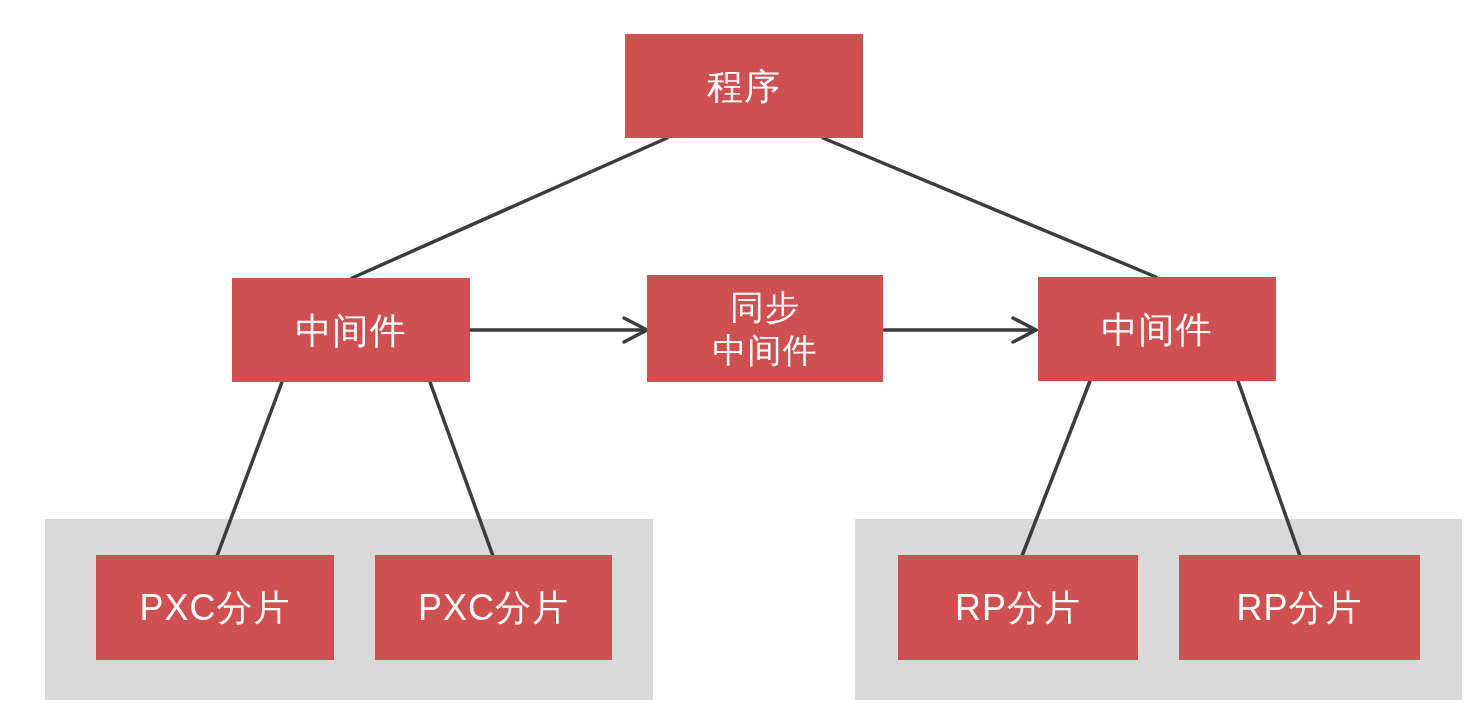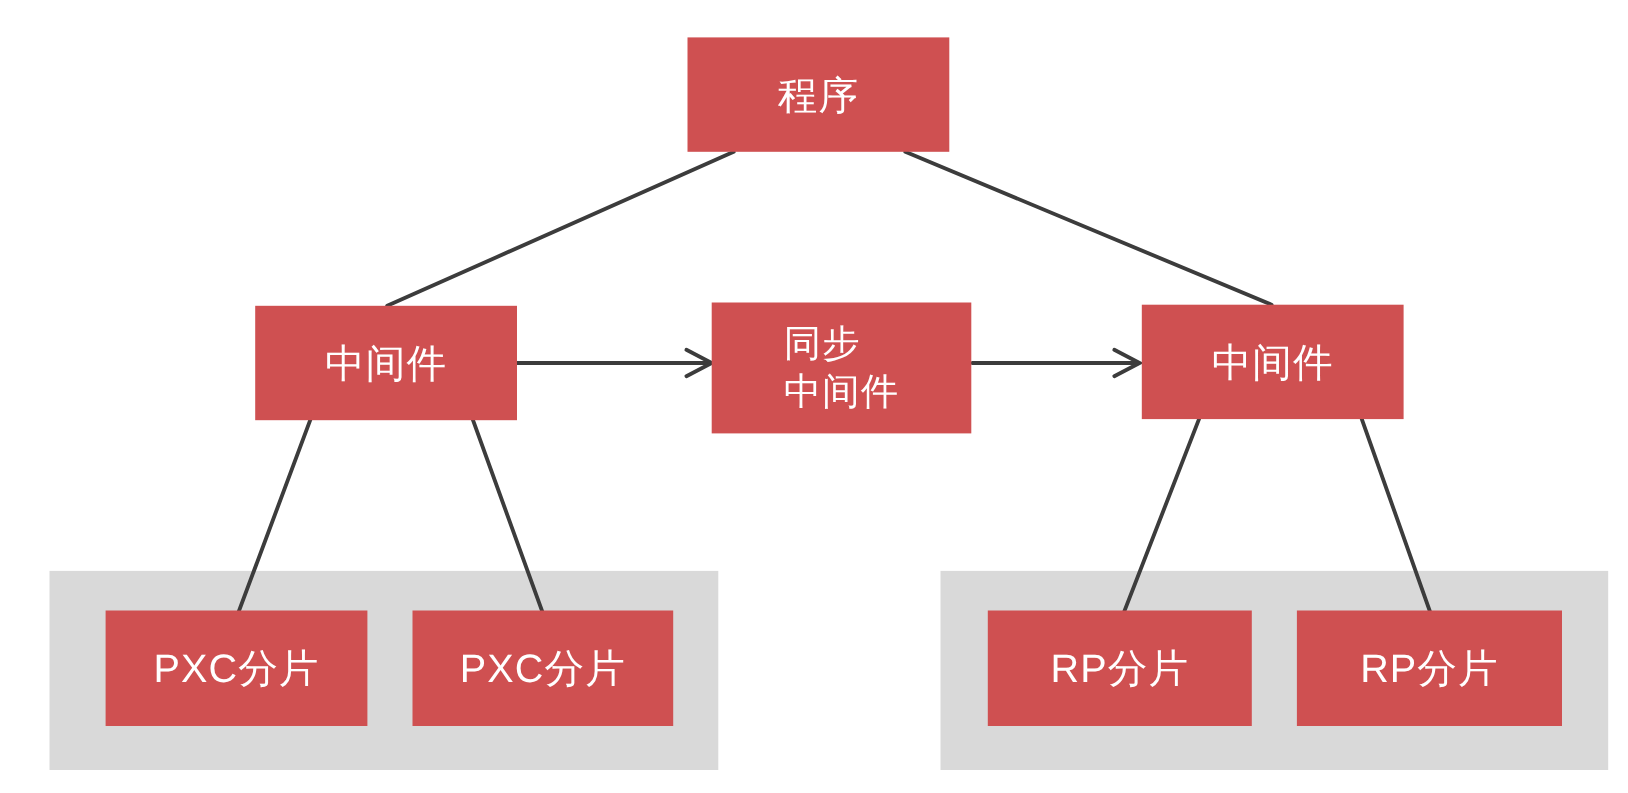--- a/index.html
+++ b/index.html
@@ -28,35 +28,36 @@
     background: #d9d9d9;
     z-index: 0;
   }
   .node {
     position: absolute;
     background: #cf5051;
     color: #ffffff;
     display: flex;
     align-items: center;
     justify-content: center;
+    text-align: center;
     font-size: 36px;
     line-height: 1.25;
     z-index: 2;
     letter-spacing: 1px;
   }
   .node .two-line {
     display: block;
   }
   .node .two-line span {
     display: block;
   }
   
   .n-program          { left: 625px;  top: 34px;  width: 238px; height: 104px; }
   .n-middleware-left  { left: 232px;  top: 278px; width: 238px; height: 104px; }
-  .n-sync-middleware  { left: 647px;  top: 275px; width: 236px; height: 119px; font-size: 34px; }
+  .n-sync-middleware  { left: 647px;  top: 275px; width: 236px; height: 107px; font-size: 34px; }
   .n-middleware-right { left: 1038px; top: 277px; width: 238px; height: 104px; }
   .n-pxc-shard-1      { left: 96px;   top: 555px; width: 238px; height: 105px; }
   .n-pxc-shard-2      { left: 375px;  top: 555px; width: 237px; height: 105px; }
   .n-rp-shard-1       { left: 898px;  top: 555px; width: 240px; height: 105px; }
   .n-rp-shard-2       { left: 1179px; top: 555px; width: 241px; height: 105px; }
   
   .g-pxc-cluster { left: 45px;  top: 519px; width: 608px; height: 181px; }
   .g-rp-cluster  { left: 855px; top: 519px; width: 607px; height: 181px; }
 </style>
 </head>

